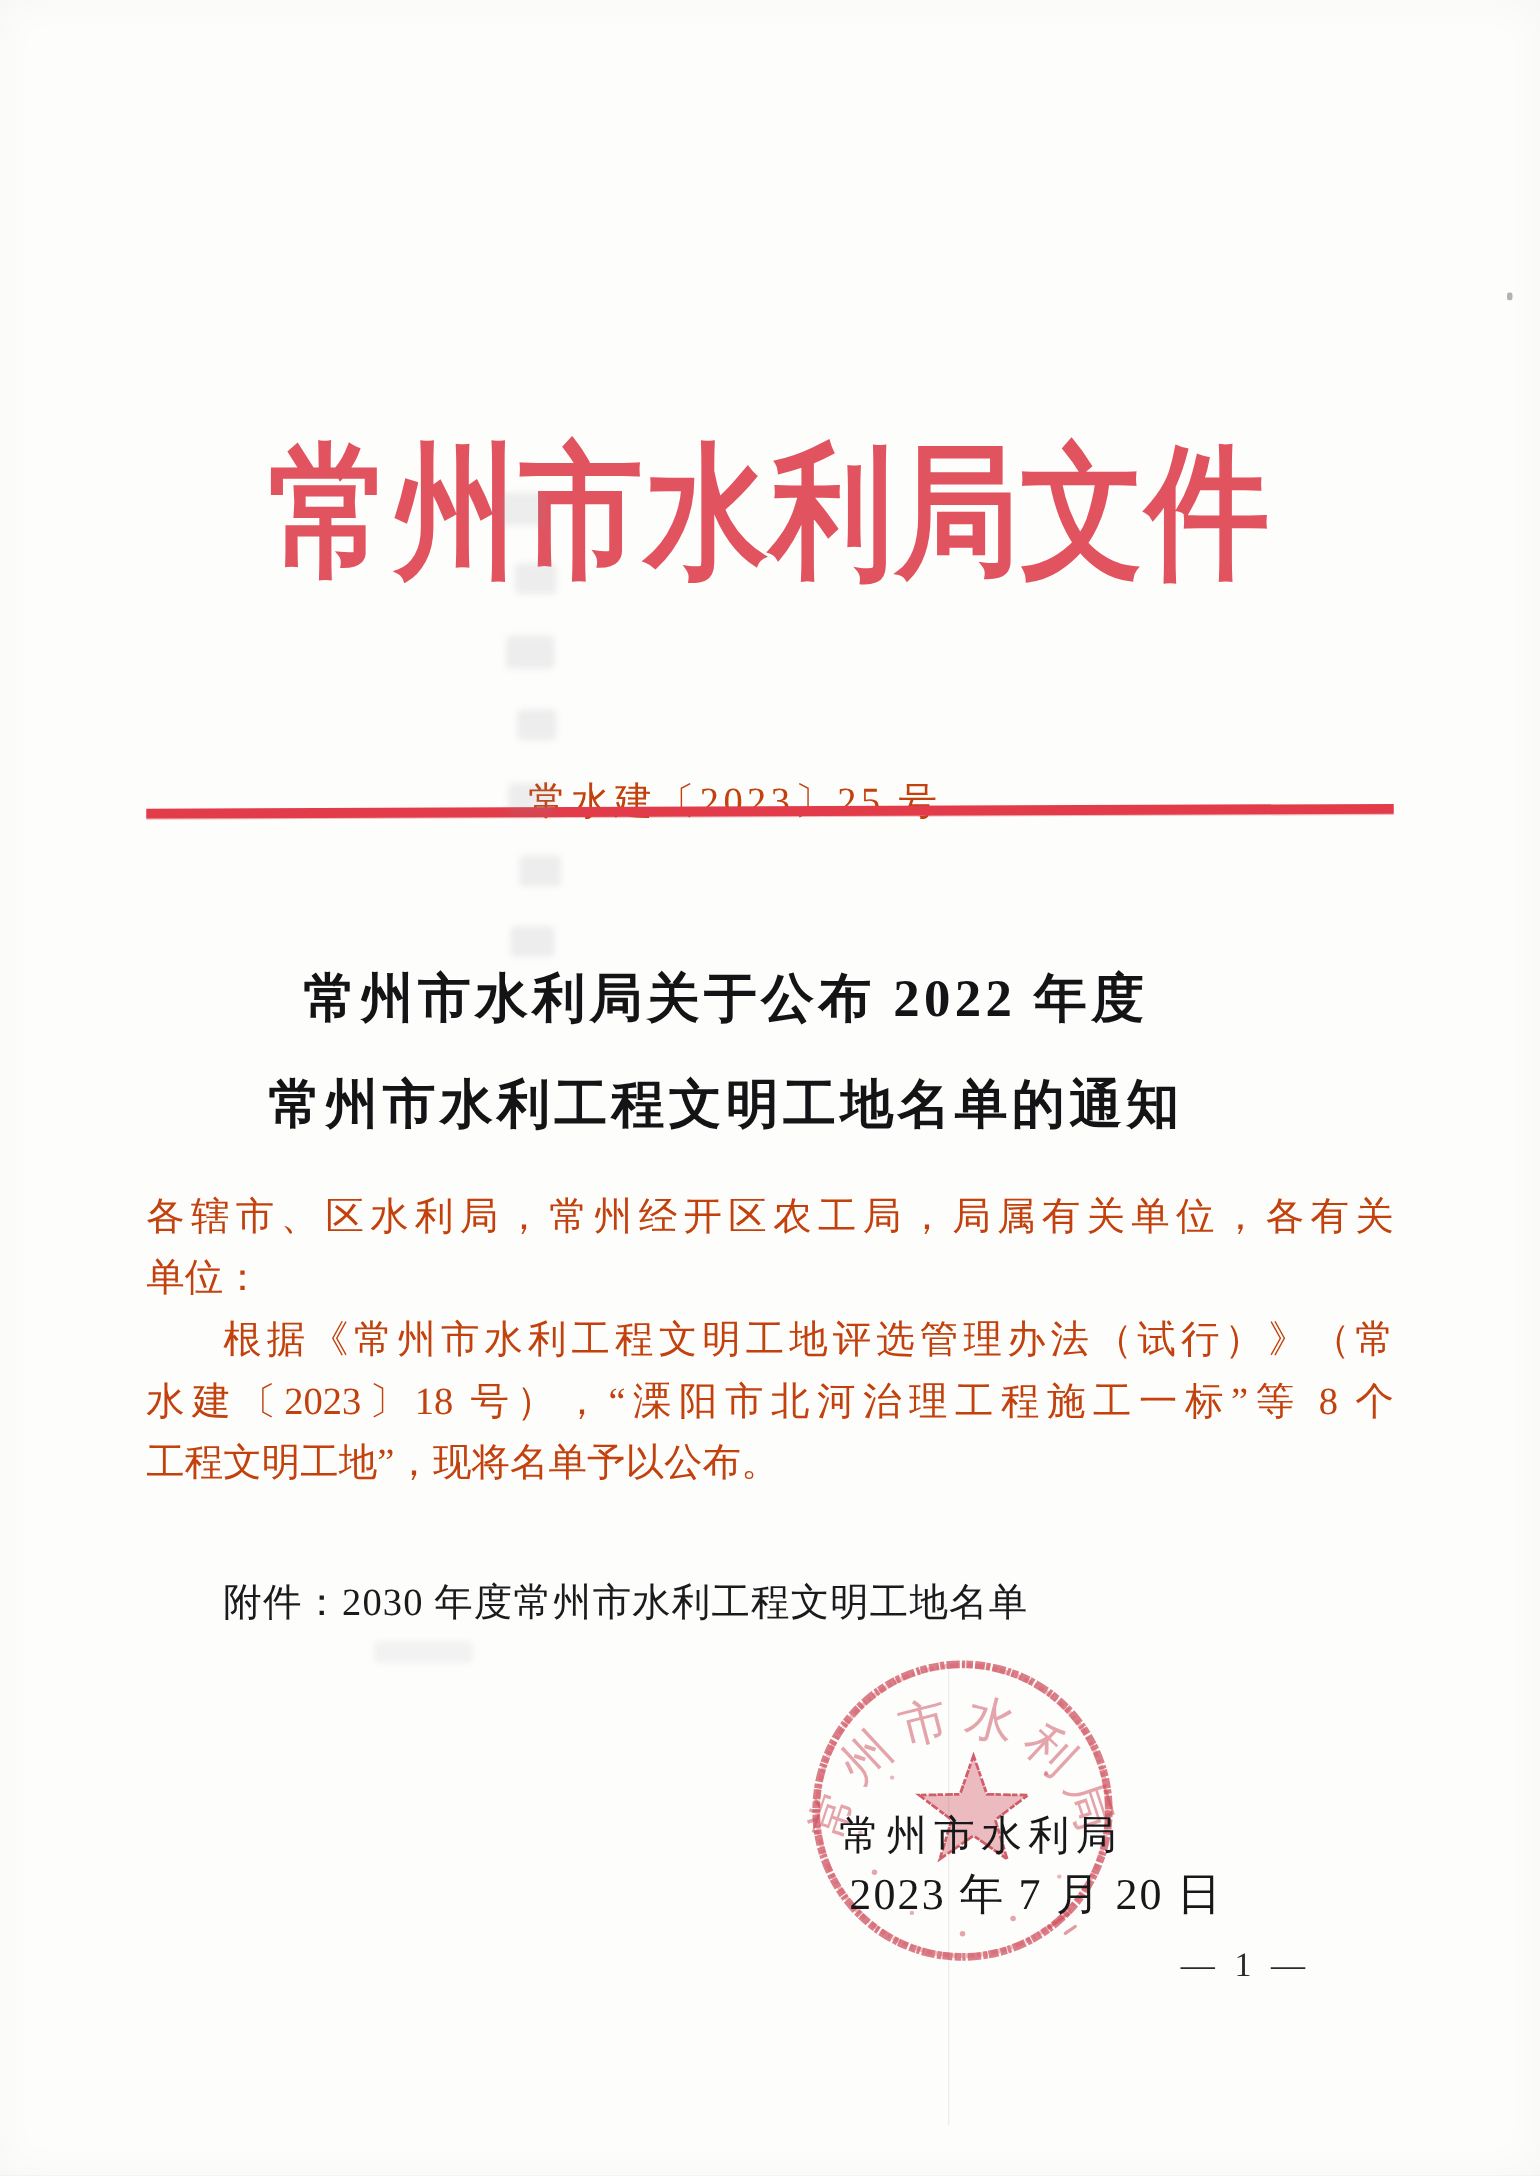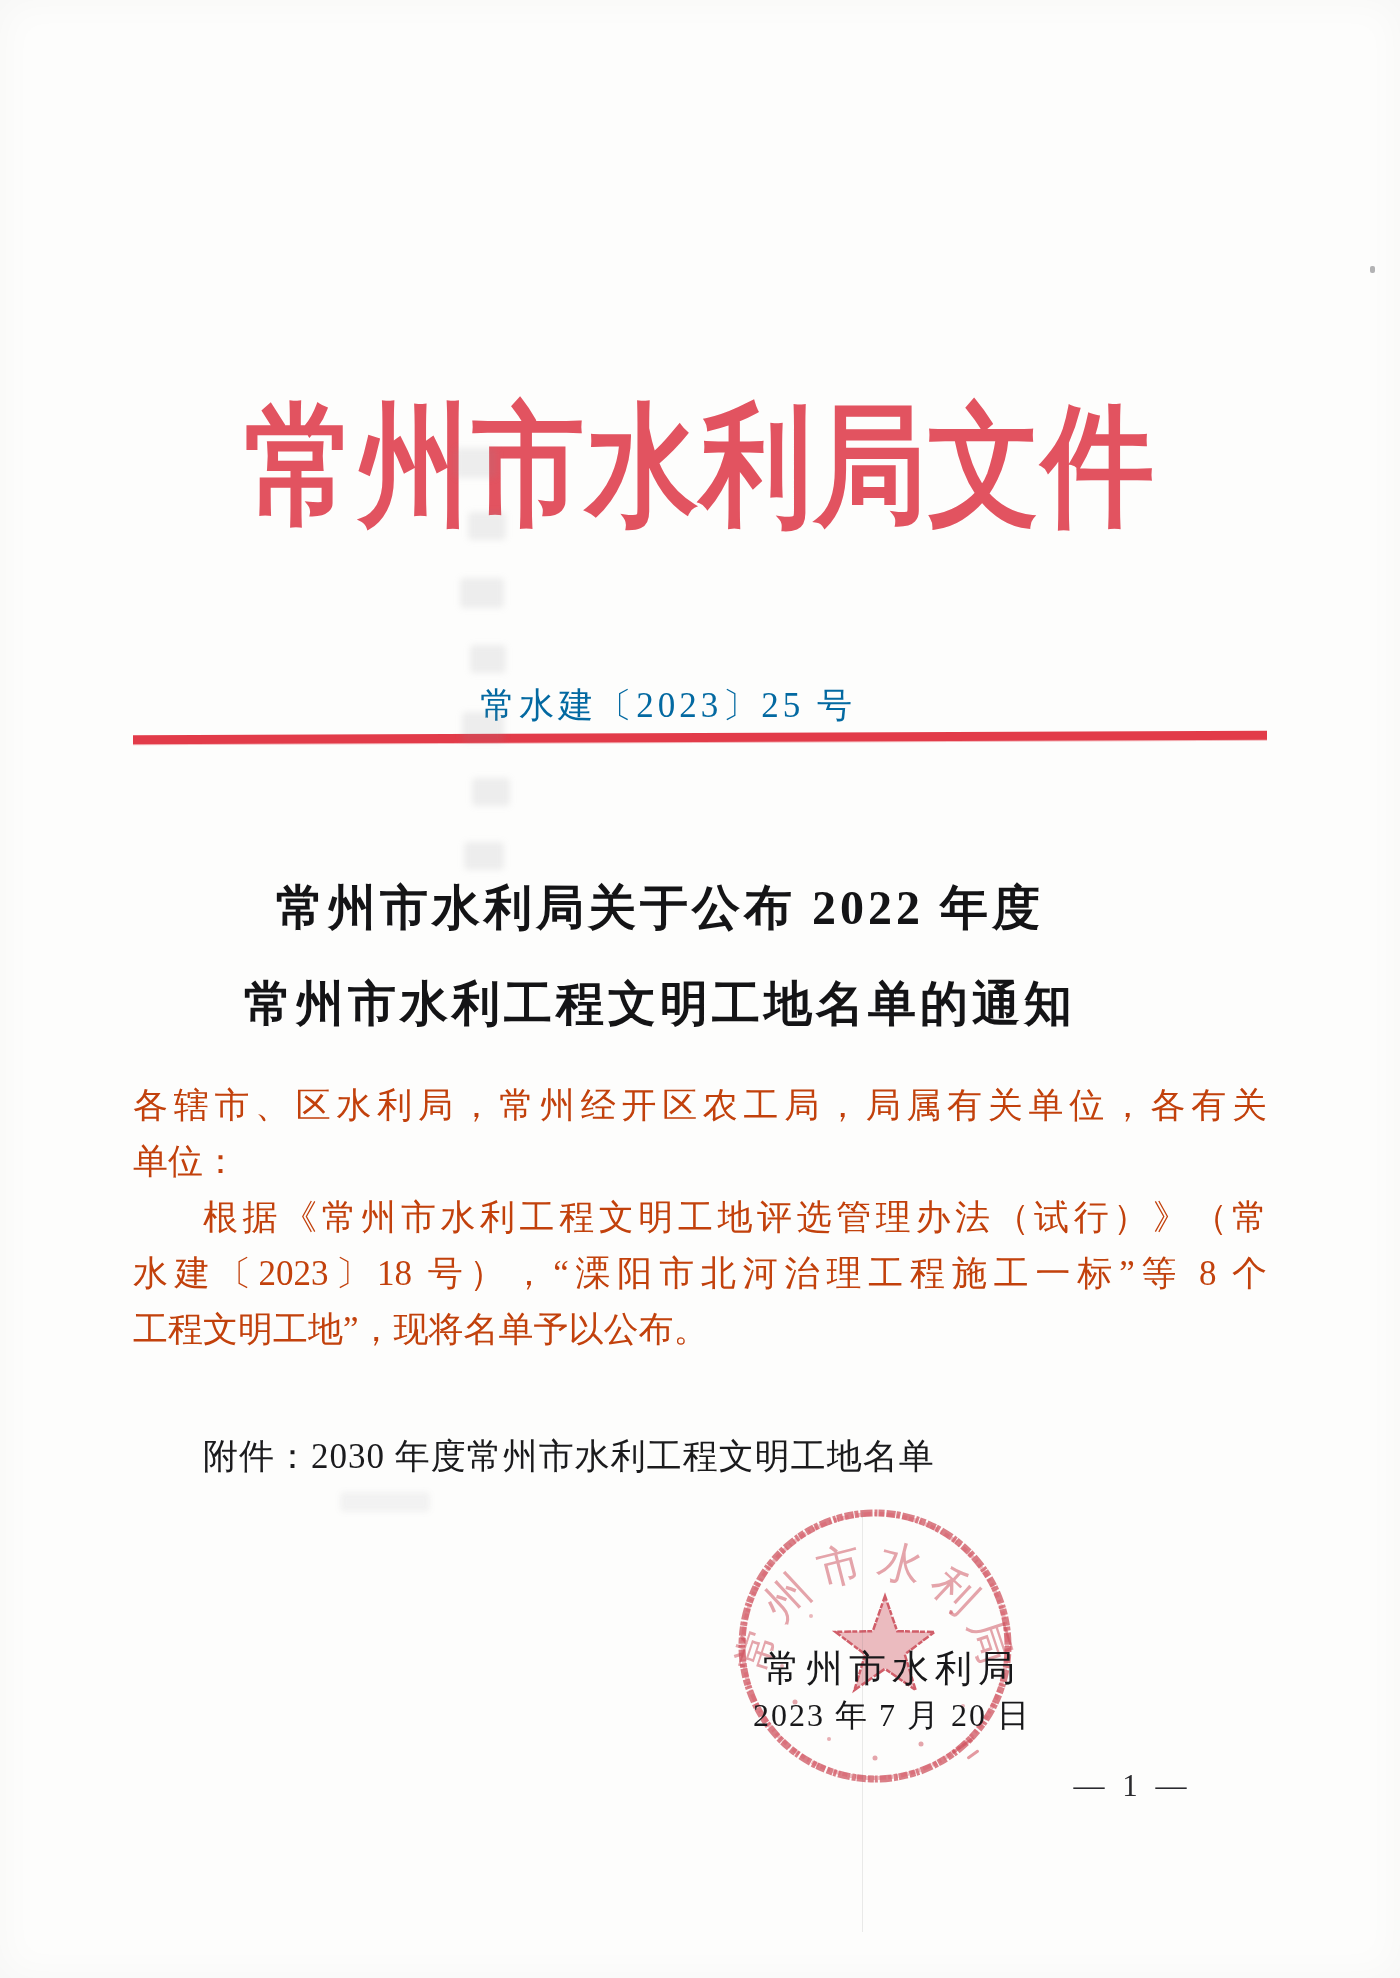--- a/index.html
+++ b/index.html
@@ -18,24 +18,24 @@
     position:absolute;top:396px;left:0;width:1400px;
     text-align:center;
     font-size:132px;line-height:1.08;font-weight:bold;
     color:#e25360;
     transform:scaleX(0.85);transform-origin:50% 50%;
     letter-spacing:2px;
     white-space:nowrap;
   }
   
   .docnum{
-    position:absolute;top:682px;left:0;width:1336px;
+    position:absolute;top:705px;left:0;width:1336px;
     text-align:center;
     font-size:35px;letter-spacing:4px;
-    color:#0369a1;
+    color:#c2410c;
     white-space:nowrap;
   }
   
   .redrule{
     position:absolute;top:733px;left:133px;width:1134px;height:9px;
     background:#e23b49;
     transform:rotate(-0.22deg);
     box-shadow:0 1px 0 rgba(226,59,73,0.35);
   }
   
@@ -58,22 +58,22 @@
     position:absolute;top:1433px;left:203px;
     font-size:35px;color:#1b1b1d;white-space:nowrap;letter-spacing:1px;
   }
   
   .sig-org{
     position:absolute;top:1644px;left:763px;width:240px;
     font-size:37px;letter-spacing:6px;color:#18181a;
     z-index:3;white-space:nowrap;
   }
   .sig-date{
-    position:absolute;top:1694px;left:753px;width:300px;
-    font-size:32px;letter-spacing:2px;color:#18181a;
+    position:absolute;top:1694px;left:772px;width:300px;
+    font-size:40px;letter-spacing:2px;color:#18181a;
     z-index:3;white-space:nowrap;
   }
   
   .seal{position:absolute;left:725px;top:1496px;z-index:1;}
   
   .pagenum{
     position:absolute;top:1768px;left:1060px;width:140px;
     font-size:31px;color:#2a2a2e;text-align:center;
     word-spacing:10px;white-space:nowrap;
   }

